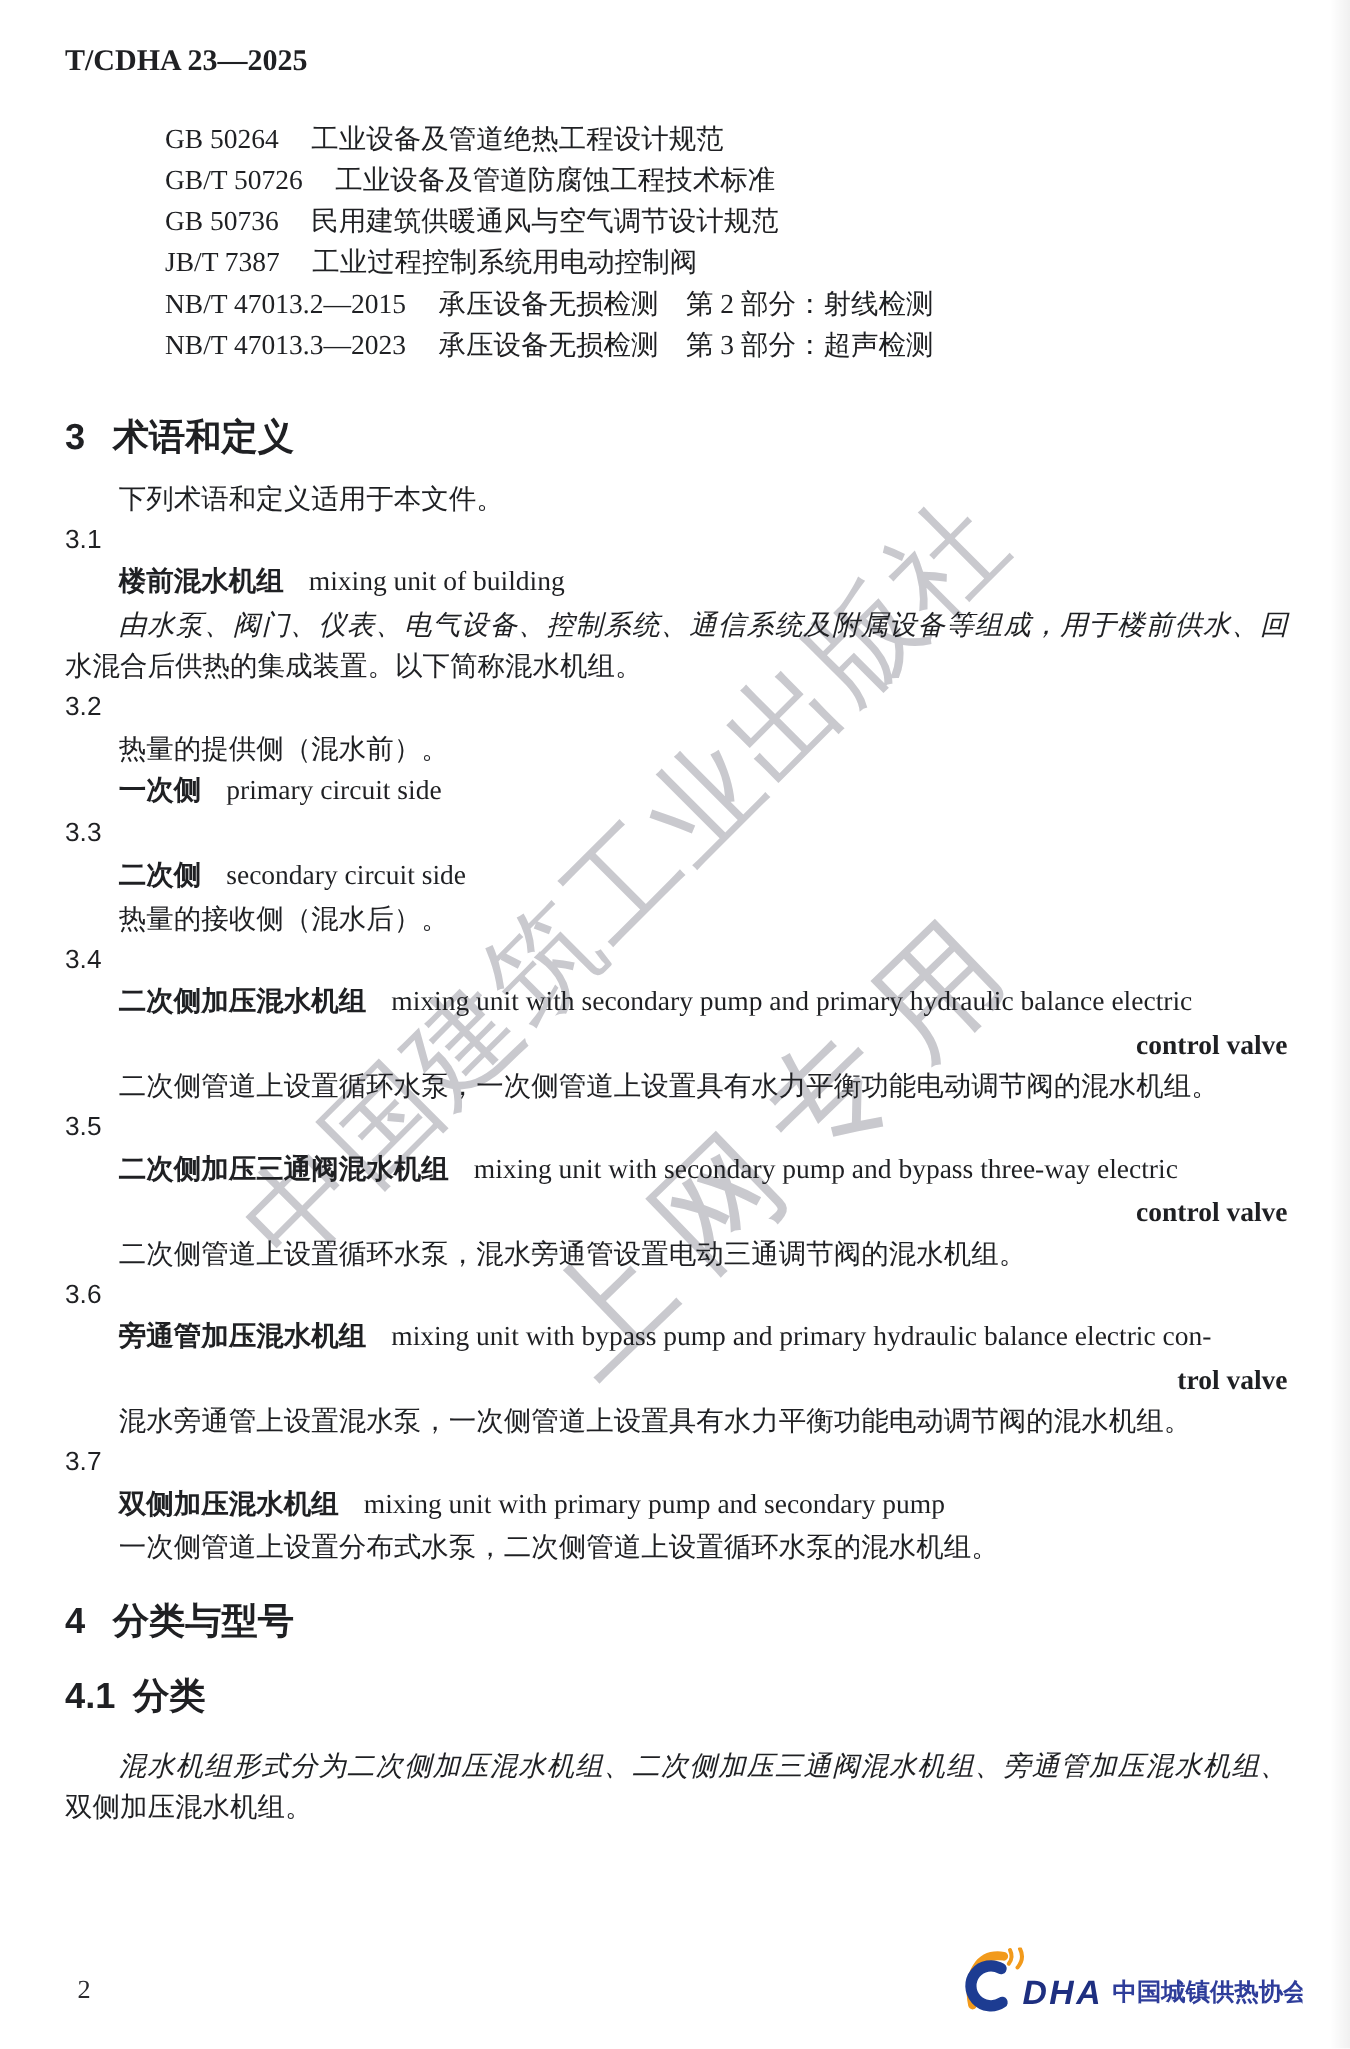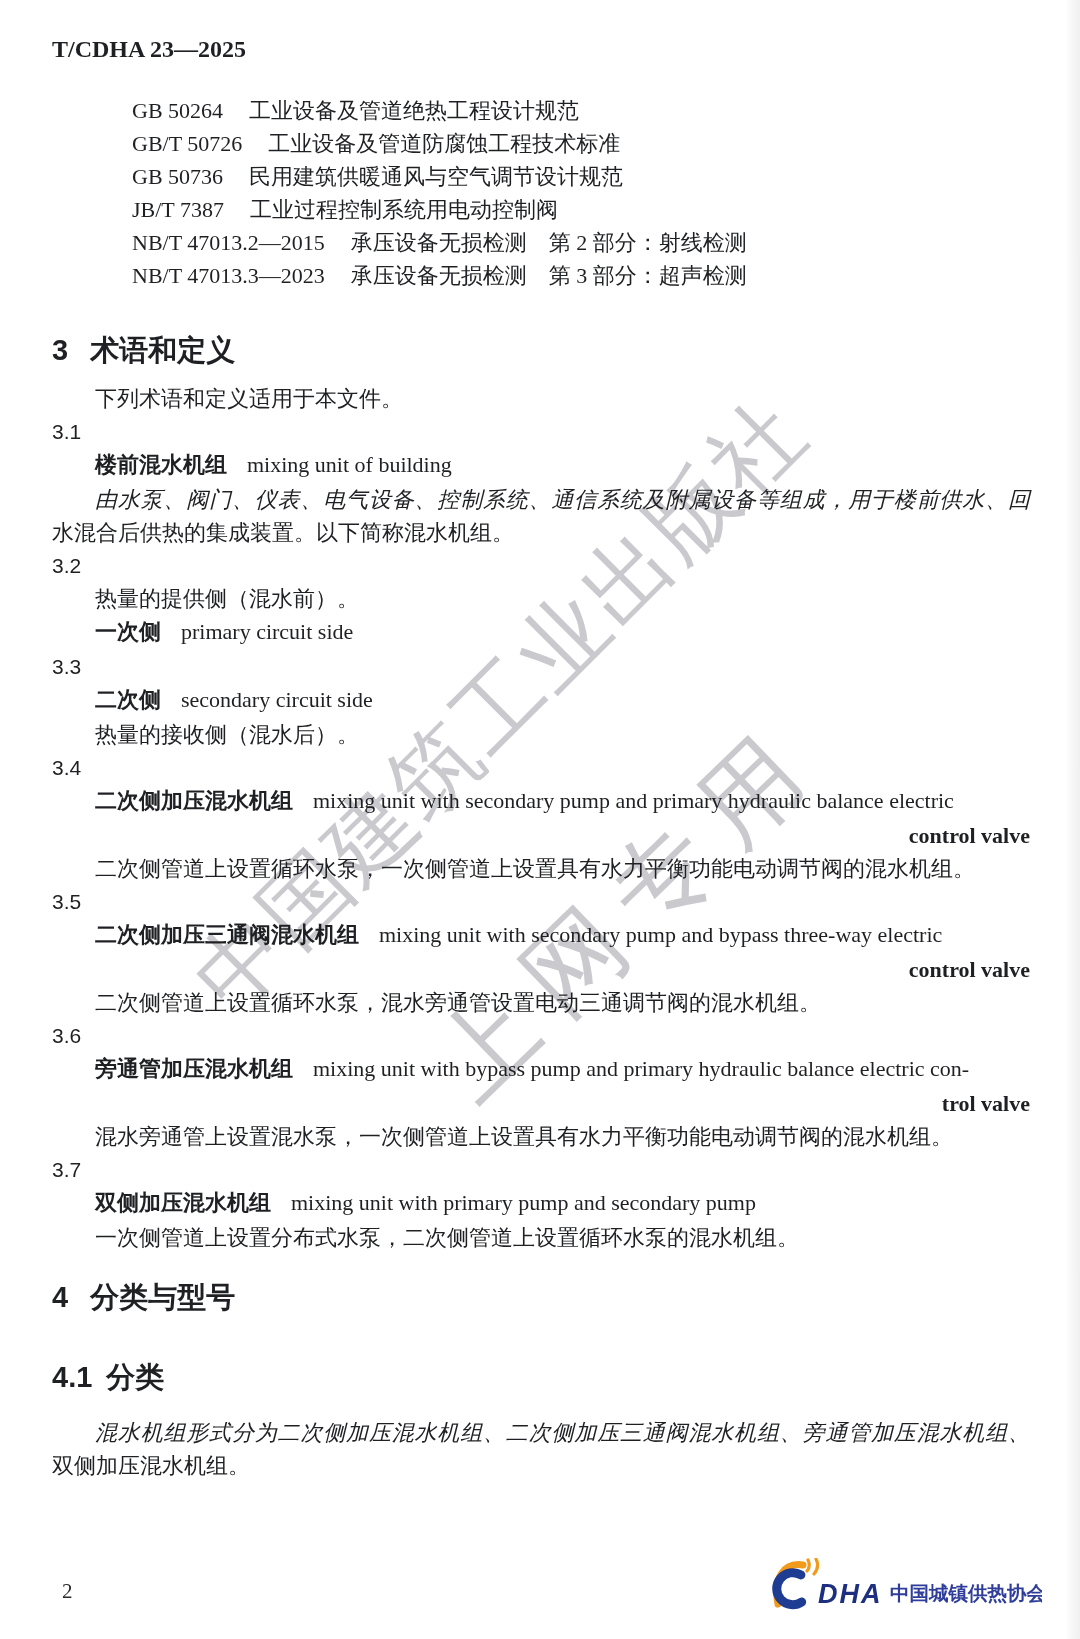--- a/index.html
+++ b/index.html
@@ -29,21 +29,21 @@
     font-family:"Liberation Serif","DejaVu Serif",serif;
   }
   .refs { margin-top:30px; padding-left:40px; }
   .line { line-height:33px; font-size:22px; }
   .ref-code { margin-right:26px;margin-left:40px; }
   .h-main { line-height:30px; font-size:29px; font-weight:bold;
     font-family:"Liberation Sans","DejaVu Sans",sans-serif; }
   .h-num { margin-right:22px; }
   .h3 { margin-top:43px; }
   .h4 { margin-top:28px; }
-  .h-sub { margin-top:50px; }
+  .h-sub { margin-top:30px; }
   .h-sub .h-num { margin-right:14px; }
   .intro { margin-top:17px; }
   .indent { padding-left:43px; }
   .term-num { font-family:"Liberation Sans","DejaVu Sans",sans-serif; font-size:21px; }
   .term-line { white-space:nowrap; overflow:hidden; }
   .zh { font-family:Liberation Mono, monospace; font-weight:bold; margin-right:20px; }
   .en { font-family:"Liberation Serif","DejaVu Serif",serif; font-weight:normal; }
   .en-cont { font-family:"Liberation Serif","DejaVu Serif",serif; font-weight:bold;text-align:right; }
   .just { text-align:justify; text-align-last:justify; text-justify:inter-character;font-style:italic; }
   .para { margin-top:24px; }

